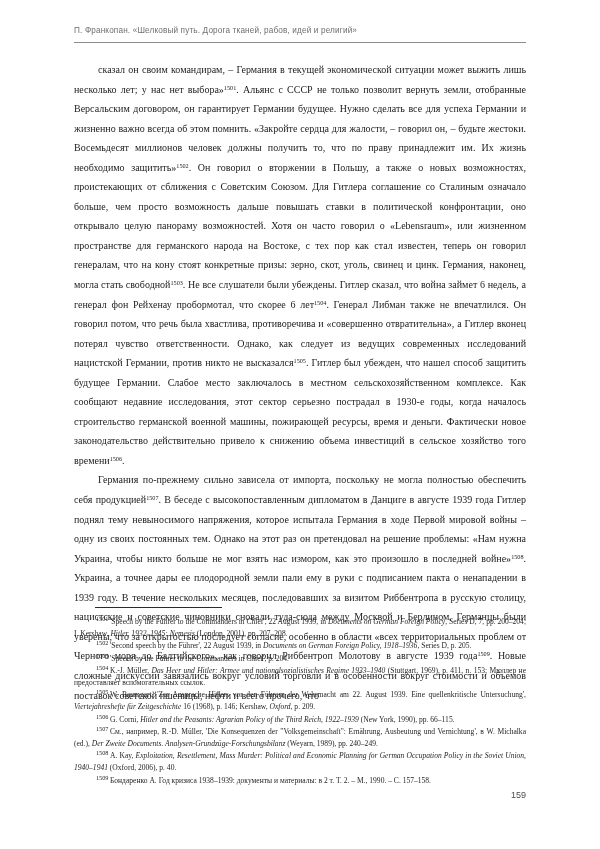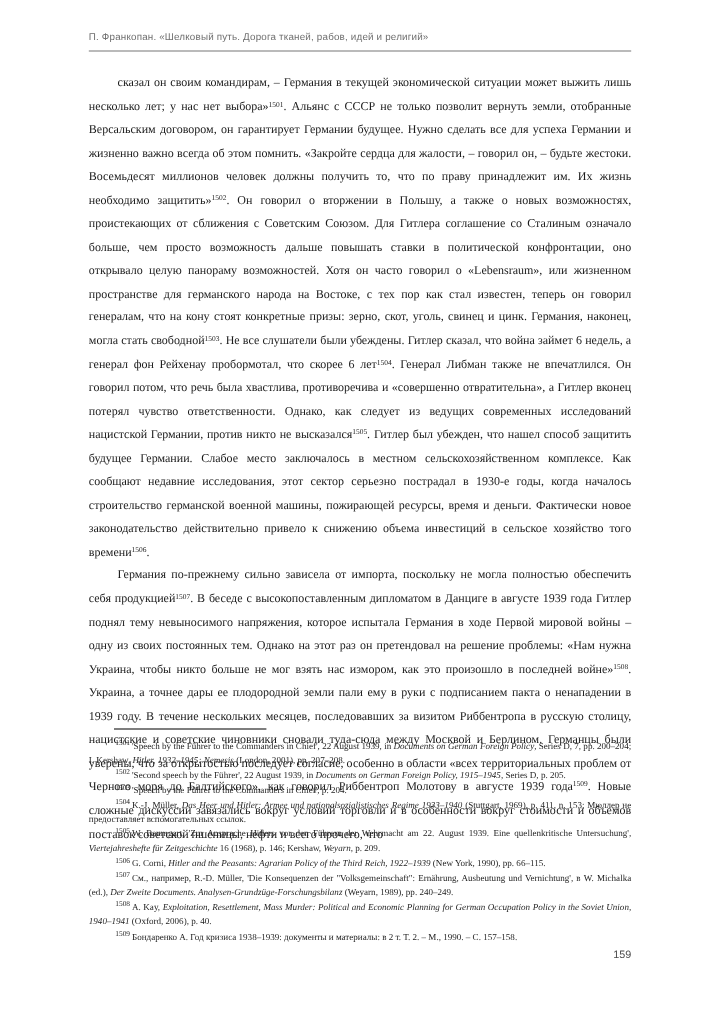--- a/index.html
+++ b/index.html
@@ -126,24 +126,24 @@
 
   <div class="body-block">
     <p>сказал он своим командирам, – Германия в текущей экономической ситуации может выжить лишь несколько лет; у нас нет выбора»<sup>1501</sup>. Альянс с СССР не только позволит вернуть земли, отобранные Версальским договором, он гарантирует Германии будущее. Нужно сделать все для успеха Германии и жизненно важно всегда об этом помнить. «Закройте сердца для жалости, – говорил он, – будьте жестоки. Восемьдесят миллионов человек должны получить то, что по праву принадлежит им. Их жизнь необходимо защитить»<sup>1502</sup>. Он говорил о вторжении в Польшу, а также о новых возможностях, проистекающих от сближения с Советским Союзом. Для Гитлера соглашение со Сталиным означало больше, чем просто возможность дальше повышать ставки в политической конфронтации, оно открывало целую панораму возможностей. Хотя он часто говорил о «Lebensraum», или жизненном пространстве для германского народа на Востоке, с тех пор как стал известен, теперь он говорил генералам, что на кону стоят конкретные призы: зерно, скот, уголь, свинец и цинк. Германия, наконец, могла стать свободной<sup>1503</sup>. Не все слушатели были убеждены. Гитлер сказал, что война займет 6 недель, а генерал фон Рейхенау пробормотал, что скорее 6 лет<sup>1504</sup>. Генерал Либман также не впечатлился. Он говорил потом, что речь была хвастлива, противоречива и «совершенно отвратительна», а Гитлер вконец потерял чувство ответственности. Однако, как следует из ведущих современных исследований нацистской Германии, против никто не высказался<sup>1505</sup>. Гитлер был убежден, что нашел способ защитить будущее Германии. Слабое место заключалось в местном сельскохозяйственном комплексе. Как сообщают недавние исследования, этот сектор серьезно пострадал в 1930-е годы, когда началось строительство германской военной машины, пожирающей ресурсы, время и деньги. Фактически новое законодательство действительно привело к снижению объема инвестиций в сельское хозяйство того времени<sup>1506</sup>.</p>
     <p>Германия по-прежнему сильно зависела от импорта, поскольку не могла полностью обеспечить себя продукцией<sup>1507</sup>. В беседе с высокопоставленным дипломатом в Данциге в августе 1939 года Гитлер поднял тему невыносимого напряжения, которое испытала Германия в ходе Первой мировой войны – одну из своих постоянных тем. Однако на этот раз он претендовал на решение проблемы: «Нам нужна Украина, чтобы никто больше не мог взять нас измором, как это произошло в последней войне»<sup>1508</sup>. Украина, а точнее дары ее плодородной земли пали ему в руки с подписанием пакта о ненападении в 1939 году. В течение нескольких месяцев, последовавших за визитом Риббентропа в русскую столицу, нацистские и советские чиновники сновали туда-сюда между Москвой и Берлином. Германцы были уверены, что за открытостью последует согласие, особенно в области «всех территориальных проблем от Черного моря до Балтийского», как говорил Риббентроп Молотову в августе 1939 года<sup>1509</sup>. Новые сложные дискуссии завязались вокруг условий торговли и в особенности вокруг стоимости и объемов поставок советской пшеницы, нефти и всего прочего, что</p>
   </div>
 
   <div class="fn-rule"></div>
 
   <div class="footnotes">
       <p class="fn"><span class="fn-num">1501</span><span>'Speech by the Führer to the Commanders in Chief', 22 August 1939, in <i>Documents on German Foreign Policy</i>, Series D, 7, pp. 200–204; I. Kershaw, <i>Hitler, 1932–1945: Nemesis</i> (London, 2001), pp. 207–208.</span></p>
-      <p class="fn"><span class="fn-num">1502</span><span>'Second speech by the Führer', 22 August 1939, in <i>Documents on German Foreign Policy, 1915–1945</i>, Series D, p. 205.</span></p>
+      <p class="fn"><span class="fn-num">1502</span><span>'Second speech by the Führer', 22 August 1939, in <i>Documents on German Foreign Policy, 1918–1936</i>, Series D, p. 205.</span></p>
       <p class="fn"><span class="fn-num">1503</span><span>'Speech by the Führer to the Commanders in Chief', p. 204.</span></p>
       <p class="fn"><span class="fn-num">1504</span><span>K.-J. Müller, <i>Das Heer und Hitler: Armee und nationalsozialistisches Regime 1933–1940</i> (Stuttgart, 1969), p. 411, n. 153; Мюллер не предоставляет вспомогательных ссылок.</span></p>
-      <p class="fn"><span class="fn-num">1505</span><span>W. Baumgart, 'Zur Ansprache Hitlers vor den Führern der Wehrmacht am 22. August 1939. Eine quellenkritische Untersuchung', <i>Viertejahreshefte für Zeitgeschichte</i> 16 (1968), p. 146; Kershaw, <i>Weyarn</i>, p. 209.</span></p>
+      <p class="fn"><span class="fn-num">1505</span><span>W. Baumgart, 'Zur Ansprache Hitlers vor den Führern der Wehrmacht am 22. August 1939. Eine quellenkritische Untersuchung', <i>Viertejahreshefte für Zeitgeschichte</i> 16 (1968), p. 146; Kershaw, <i>Oxford</i>, p. 209.</span></p>
       <p class="fn"><span class="fn-num">1506</span><span>G. Corni, <i>Hitler and the Peasants: Agrarian Policy of the Third Reich, 1922–1939</i> (New York, 1990), pp. 66–115.</span></p>
       <p class="fn"><span class="fn-num">1507</span><span>См., например, R.-D. Müller, 'Die Konsequenzen der "Volksgemeinschaft": Ernährung, Ausbeutung und Vernichtung', в W. Michalka (ed.), <i>Der Zweite Documents. Analysen-Grundzüge-Forschungsbilanz</i> (Weyarn, 1989), pp. 240–249.</span></p>
       <p class="fn"><span class="fn-num">1508</span><span>A. Kay, <i>Exploitation, Resettlement, Mass Murder: Political and Economic Planning for German Occupation Policy in the Soviet Union, 1940–1941</i> (Oxford, 2006), p. 40.</span></p>
       <p class="fn"><span class="fn-num">1509</span><span>Бондаренко А. Год кризиса 1938–1939: документы и материалы: в 2 т. Т. 2. – М., 1990. – С. 157–158.</span></p>
     </div>
 
   <div class="folio">159</div>
 
 </div>
 

